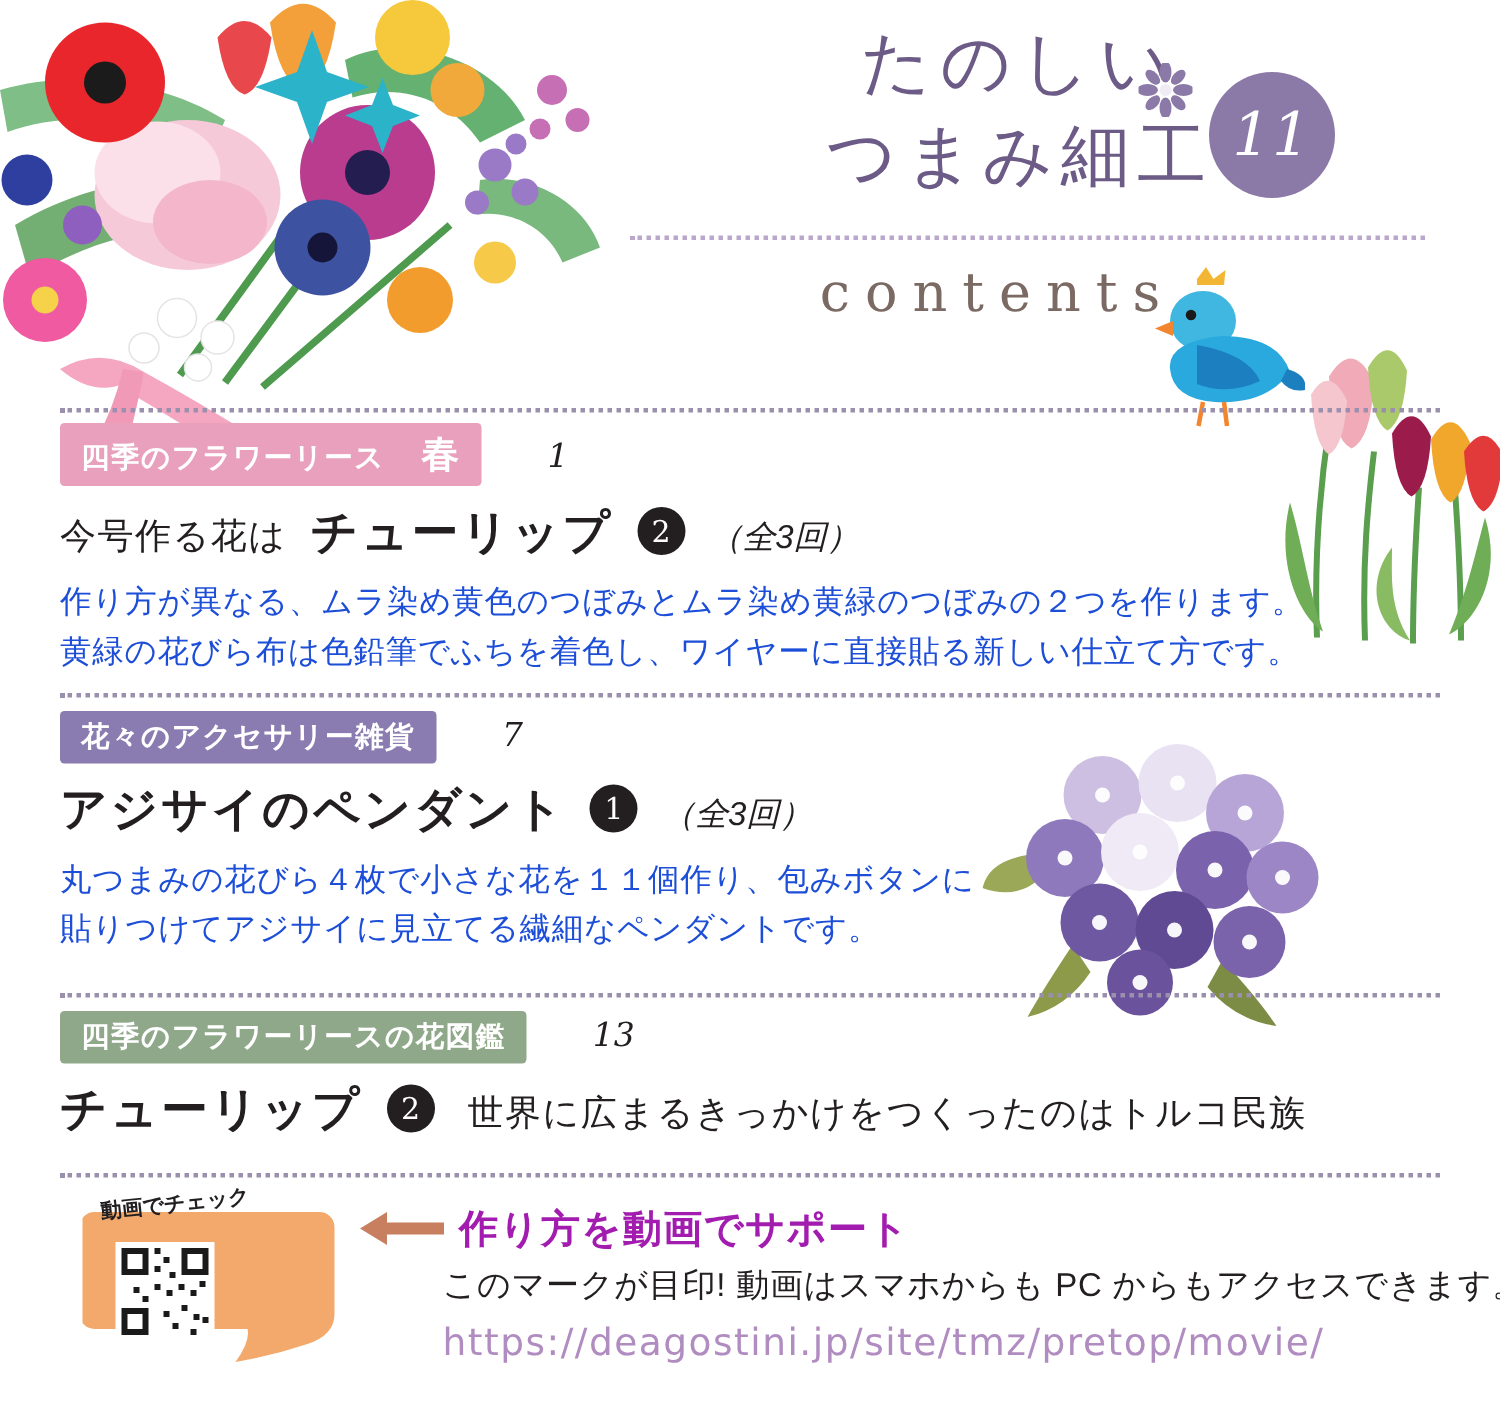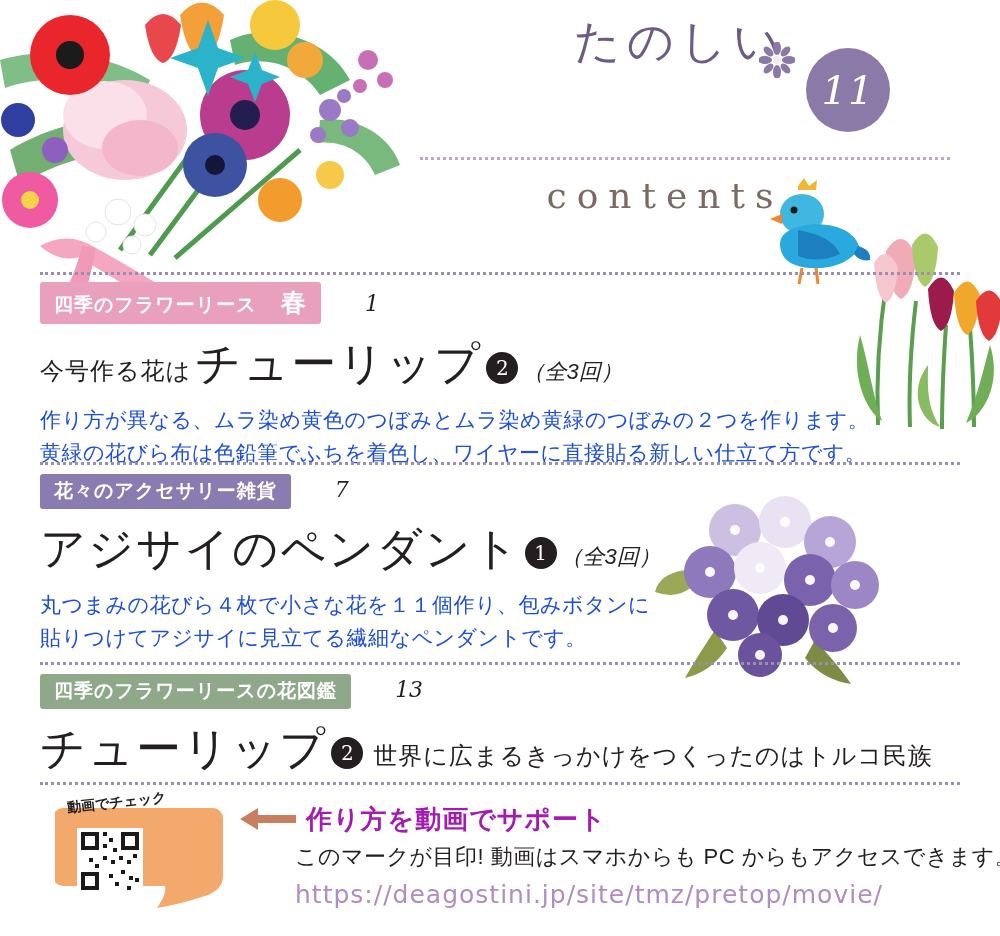--- a/index.html
+++ b/index.html
@@ -88,30 +88,30 @@
   }
 
   .season {
     font-family: "DejaVu Serif", serif;
     font-size: 25px; font-weight: bold; color: #fff;
     margin-left: 18px;
   }
 
   .headline {
     margin-top: 10px;
-    display: flex; align-items: baseline; gap: 4px;
+    display: flex; align-items: baseline; gap: 16px;
     white-space: nowrap;
   }
   .lead-small {
     font-size: 24px;
     letter-spacing: 1px;
   }
   .lead-big {
     font-family: "DejaVu Serif", serif;
-    font-size: 45px; font-weight: normal;
+    font-size: 31px; font-weight: bold;
     letter-spacing: 2px;
   }
   .circle-num {
     display: inline-block;
     width: 32px; height: 32px; border-radius: 50%;
     background: #231f20; color: #fff;
     font-family: "DejaVu Serif", serif;
     font-size: 20px; line-height: 32px; text-align: center;
     position: relative; top: -4px;
   }
@@ -231,20 +231,21 @@
       <circle cx="55" cy="150" r="13" fill="#8f5fc0"></circle>
 
       <path d="M40 246 q28 -16 56 2 q-28 22 -56 -2Z" fill="#f5a6c0"></path>
       <path d="M96 248 q40 22 78 46 l-10 16 q-40 -26 -74 -46Z" fill="#f5a6c0"></path>
       <path d="M96 248 q-8 40 -14 56 l-20 -6 q14 -26 20 -52Z" fill="#f09ab8"></path>
     </g>
   </svg>
 
   <div class="title-block">
     <div class="title-line">たのしい</div>
+    <div class="title-line l2">つまみ細工</div>
   </div>
   <svg class="title-flower" style="position:absolute;left:755px;top:42px;width:36px;height:36px;" viewBox="0 0 36 36">
     <g fill="#8b7aa8">
       <ellipse cx="18" cy="6" rx="4" ry="7"></ellipse>
         <ellipse cx="18" cy="30" rx="4" ry="7"></ellipse>
       <ellipse cx="6" cy="18" rx="7" ry="4"></ellipse>
         <ellipse cx="30" cy="18" rx="7" ry="4"></ellipse>
       <ellipse cx="9.5" cy="9.5" rx="6" ry="3.5" transform="rotate(45 9.5 9.5)"></ellipse>
       <ellipse cx="26.5" cy="26.5" rx="6" ry="3.5" transform="rotate(45 26.5 26.5)"></ellipse>
       <ellipse cx="26.5" cy="9.5" rx="6" ry="3.5" transform="rotate(-45 26.5 9.5)"></ellipse>

